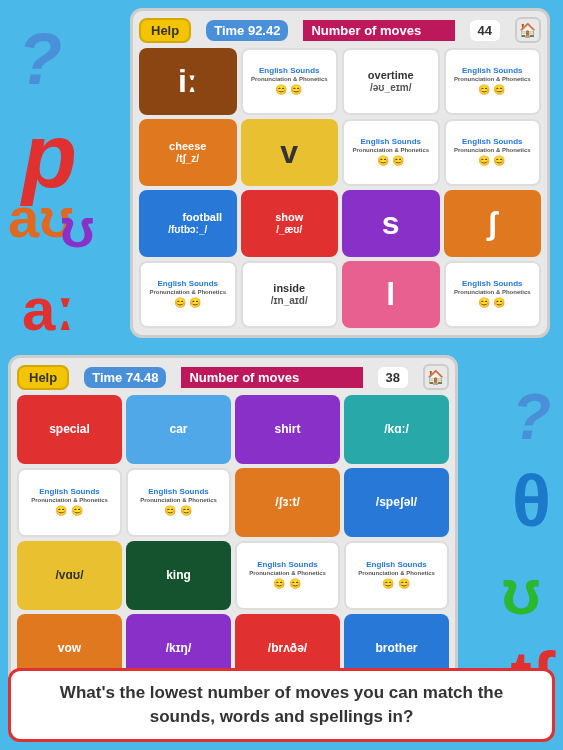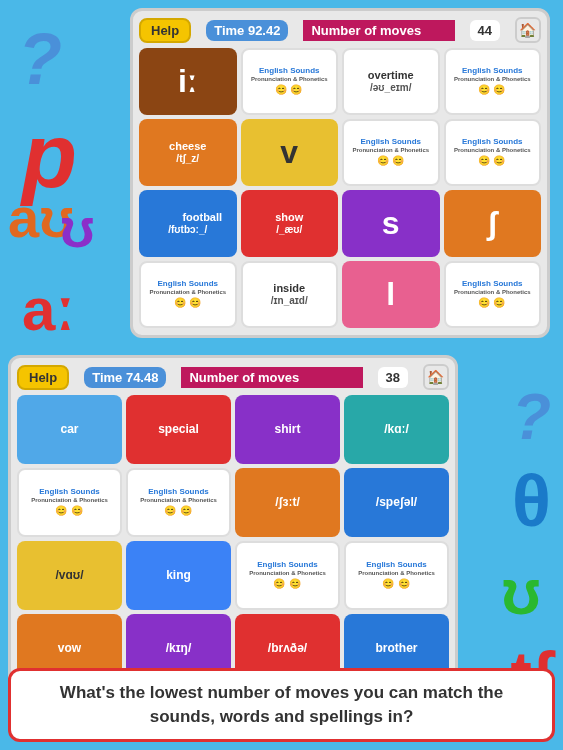--- a/index.html
+++ b/index.html
@@ -205,21 +205,21 @@
       font-size: 13px;
       color: white;
       padding: 3px;
       cursor: pointer;
       line-height: 1.2;
     }
     .tile-brown { background: #8B4513; }
     .tile-red { background: #e03030; }
     .tile-orange { background: #e07820; }
     .tile-yellow { background: #e8c030; color: #333; }
-    .tile-green { background: #3b82f6; justify-content: center; }
+    .tile-green { background: #14532d; justify-content: center; }
     .tile-blue { background: #2878d8; }
     .tile-purple { background: #8830c8; }
     .tile-pink { background: #e86090; }
     .tile-lightblue { background: #50a8e8; }
     .tile-teal { background: #28a8a8; }
     .tile-white {
       background: white;
       color: #333;
       border: 2px solid #ddd;
     }
@@ -401,25 +401,25 @@
     <div class="btn-help">Help</div>
     <div class="time-box">
       <span>Time</span> <span>74.48</span>
     </div>
     <div class="moves-box">Number of moves</div>
     <div class="moves-num">38</div>
     <div class="home-btn">🏠</div>
   </div>
   <div class="grid grid-bottom">
 
+    <div class="tile tile-red">
+        <span style="font-size:12px;">special</span>
+      </div>
     <div class="tile tile-lightblue">
         <span style="font-size:12px;">car</span>
-      </div>
-    <div class="tile tile-red">
-        <span style="font-size:12px;">special</span>
       </div>
     <div class="tile tile-purple">
         <span style="font-size:12px;">shirt</span>
       </div>
     <div class="tile tile-teal">
         <span style="font-size:12px;">/kɑː/</span>
       </div>
 
     <div class="tile tile-es">
       <div class="es-title">English Sounds</div>

